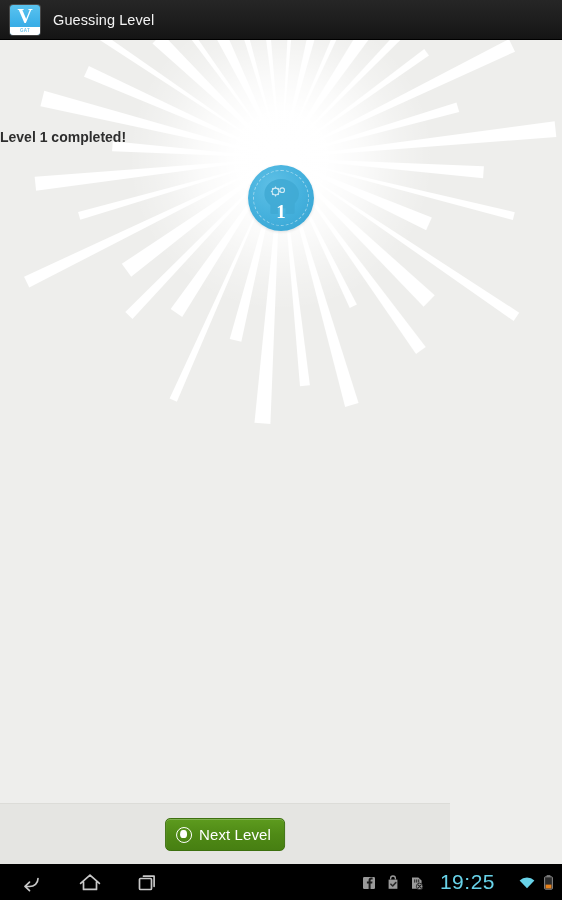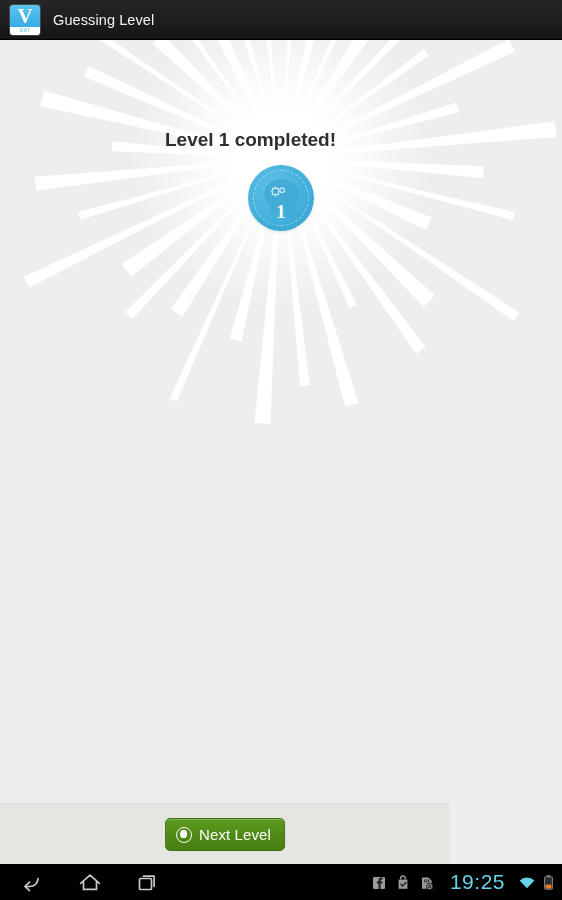--- a/index.html
+++ b/index.html
@@ -95,22 +95,22 @@
       rgba(255,255,255,0.72) 38%,
       rgba(255,255,255,0.28) 56%,
       rgba(255,255,255,0) 72%);
     pointer-events:none;
   }
 
   #level-text {
     position:absolute;
     left:0; width:501px;
     top:89px;
-    text-align:center;
-    font-size:19px;
+    text-align:left;
+    font-size:14px;
     font-weight:bold;
     color:#2e2e2e;
     z-index:6;
   }
 
   
   #badge {
     position:absolute;
     left:281px; top:158px;
     width:66px; height:66px;
@@ -186,21 +186,21 @@
     position:absolute; right:8px; top:0; height:36px;
     display:flex; align-items:center; gap:9px;
   }
   #status-icons { display:flex; align-items:center; gap:8px; }
   #clock {
     color:#68d2e8;
     font-size:21px;
     font-weight:normal;
     letter-spacing:0.5px;
     font-family:"Liberation Sans", sans-serif;
-    margin:0 4px 0 6px;
+    margin:0 14px 0 6px;
   }
   .sbico { width:16px; height:17px; position:relative; }
 </style>
 </head>
 <body>
 
 <div id="screen">
 
   <div id="titlebar">
     <div id="app-icon">

